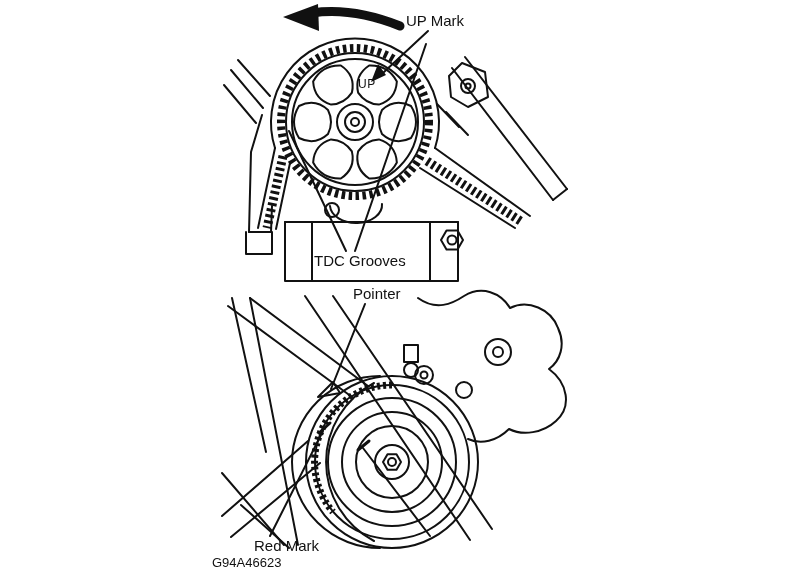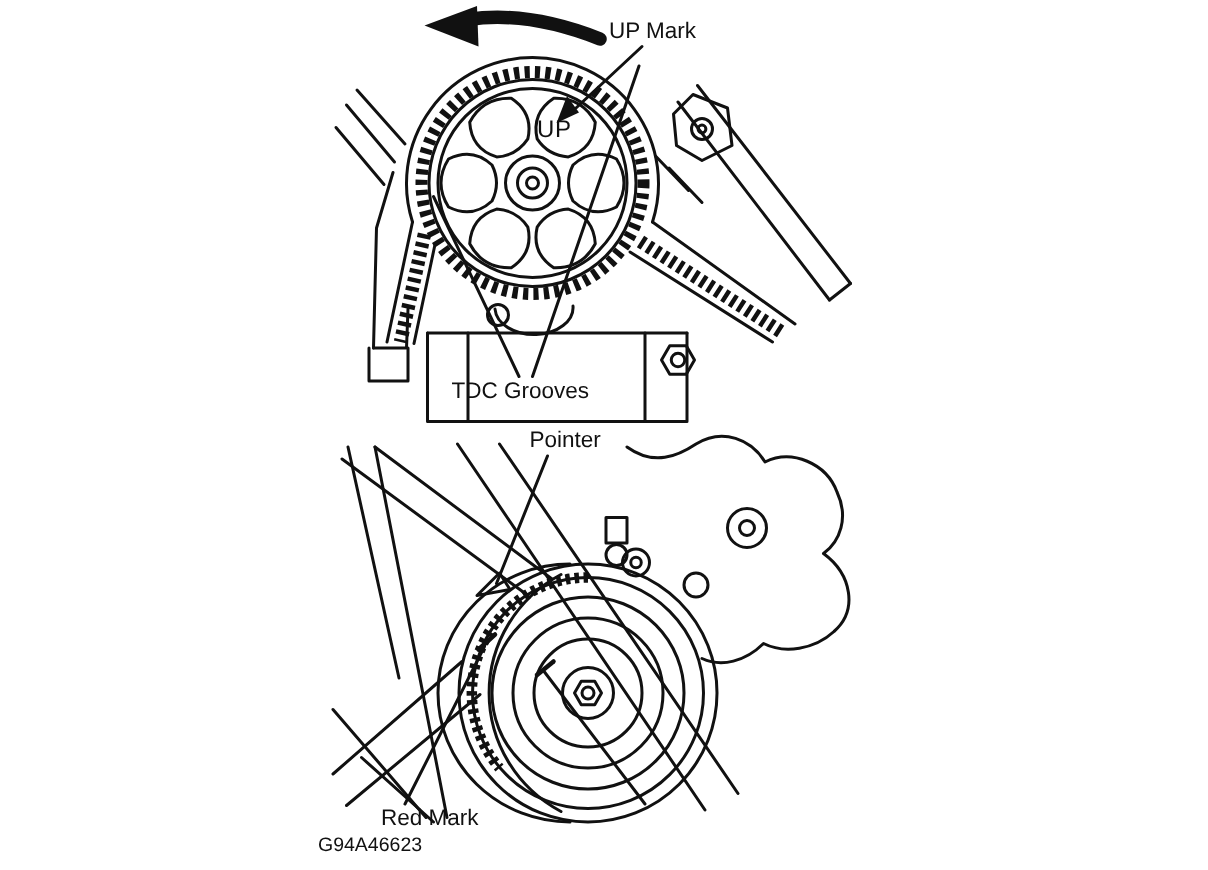--- a/index.html
+++ b/index.html
@@ -22,21 +22,21 @@
   }
   .lbl {
     position: absolute;
     color: #111111;
     font-size: 15px;
     line-height: 1.1;
     white-space: nowrap;
     user-select: none;
   }
   .lbl-small {
-    font-size: 16px;
+    font-size: 12px;
     letter-spacing: 0.5px;
   }
   .lbl-figid {
     font-size: 13px;
   }
 </style>
 </head>
 <body>
 
 <div class="stage">
@@ -168,21 +168,21 @@
         <path d="M 430 536 L 363 448"></path>
       </g>
 
     </g>
   </svg>
 
   <div class="lbl" style="left:406px; top:13px;">UP Mark</div>
 
   <div class="lbl lbl-small" style="left:358px; top:78px;">UP</div>
 
-  <div class="lbl" style="left:301px; top:253px;">TDC Grooves</div>
+  <div class="lbl" style="left:314px; top:253px;">TDC Grooves</div>
 
   <div class="lbl" style="left:353px; top:286px;">Pointer</div>
 
   <div class="lbl" style="left:254px; top:538px;">Red Mark</div>
 
 
   <div class="lbl lbl-figid" style="left:212px; top:556px;">G94A46623</div>
 
 </div>
 

